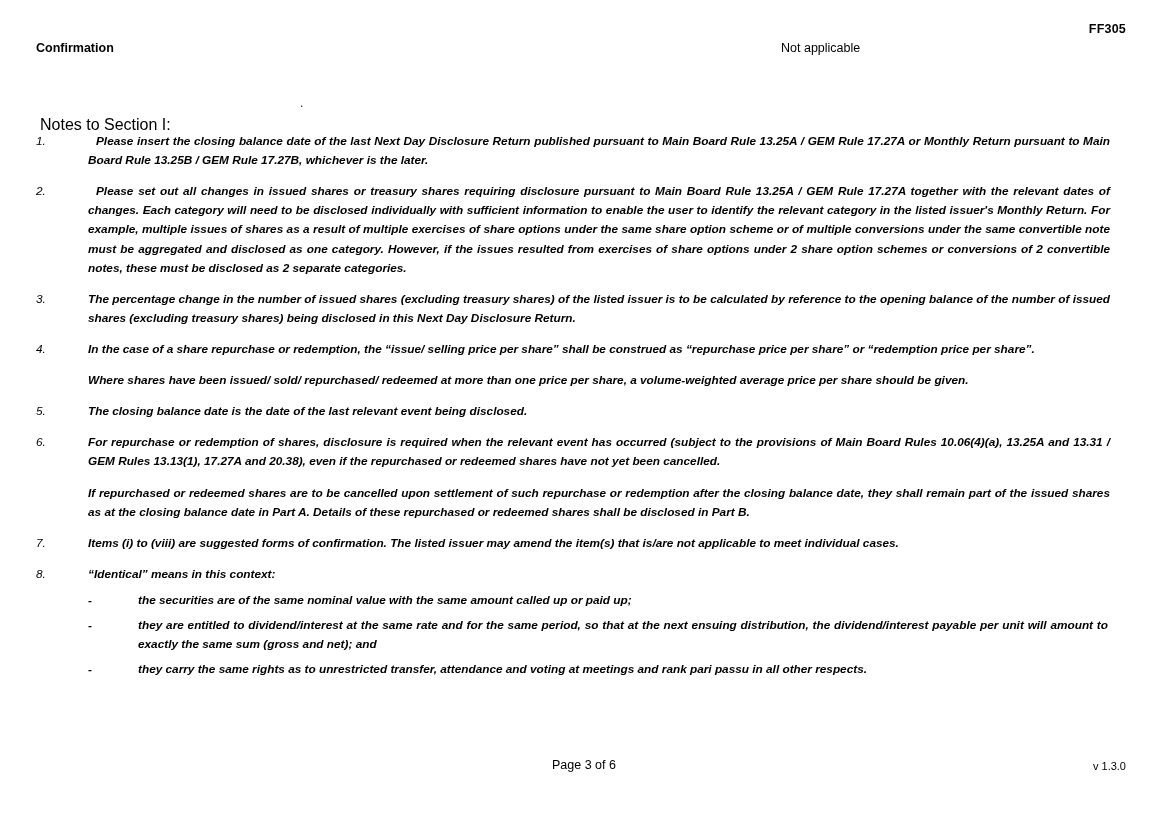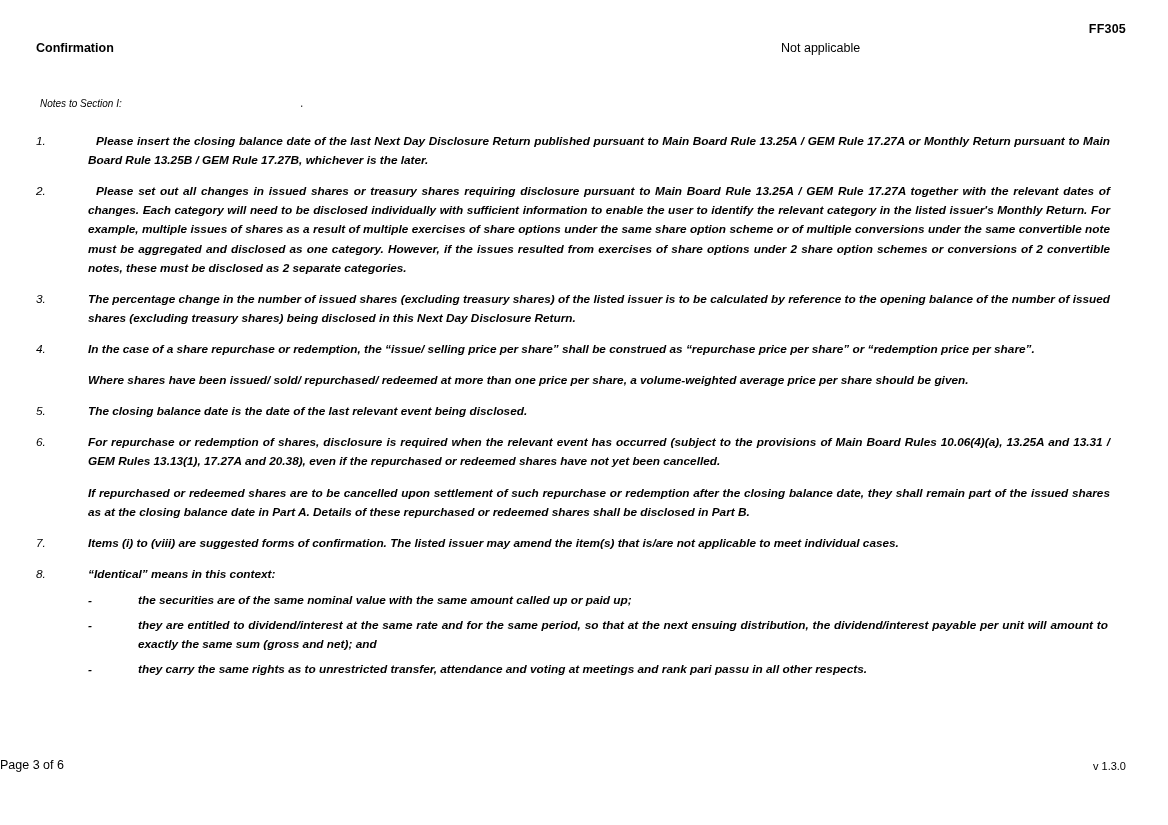--- a/index.html
+++ b/index.html
@@ -45,24 +45,23 @@
   }
   .confirm-value {
     position: absolute;
     left: 745px;
     top: 0;
     font-size: 12.5px;
     font-weight: normal;
   }
   .notes-title {
     position: absolute;
-    top: 98px;
+    top: 116px;
     left: 40px;
-    font-size: 10px;
-    font-style: italic;
+    font-size: 16px;
   }
   .stray-dot {
     position: absolute;
     top: 96px;
     left: 300px;
     font-size: 12px;
     color: #333;
   }
   .notes {
     position: absolute;
@@ -124,21 +123,21 @@
     font-style: italic;
     line-height: 1.62;
     text-align: justify;
     padding-right: 2px;
   }
   .footer-page {
     position: absolute;
     bottom: 53px;
     left: 0;
     width: 1168px;
-    text-align: left;
+    text-align: center;
     font-size: 12.5px;
   }
   .footer-version {
     position: absolute;
     bottom: 53px;
     right: 42px;
     font-size: 11px;
   }
 </style>
 </head>

